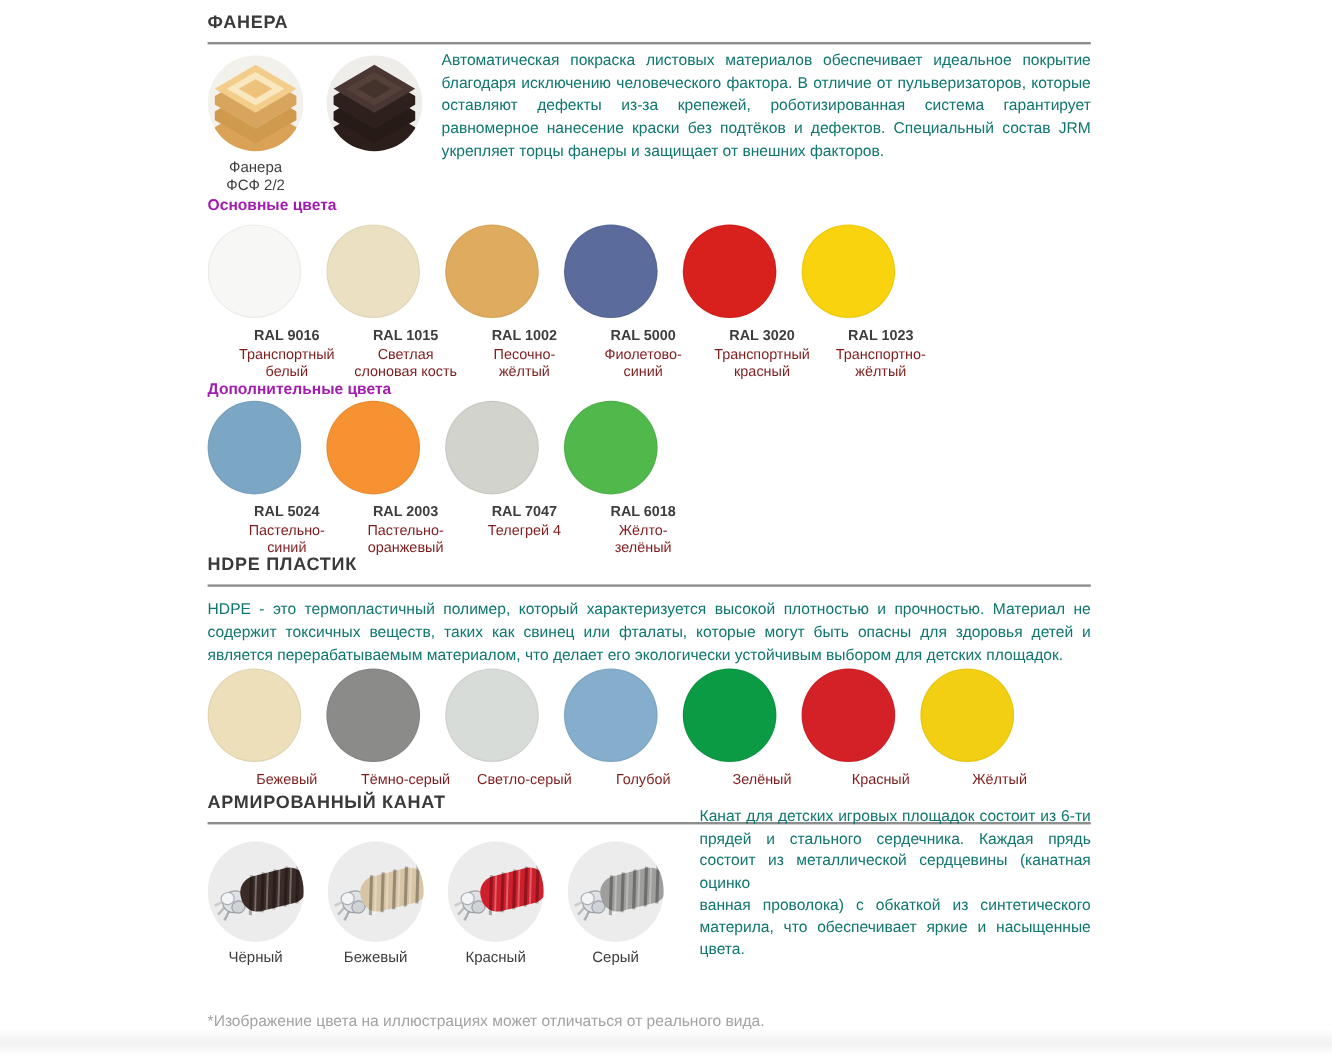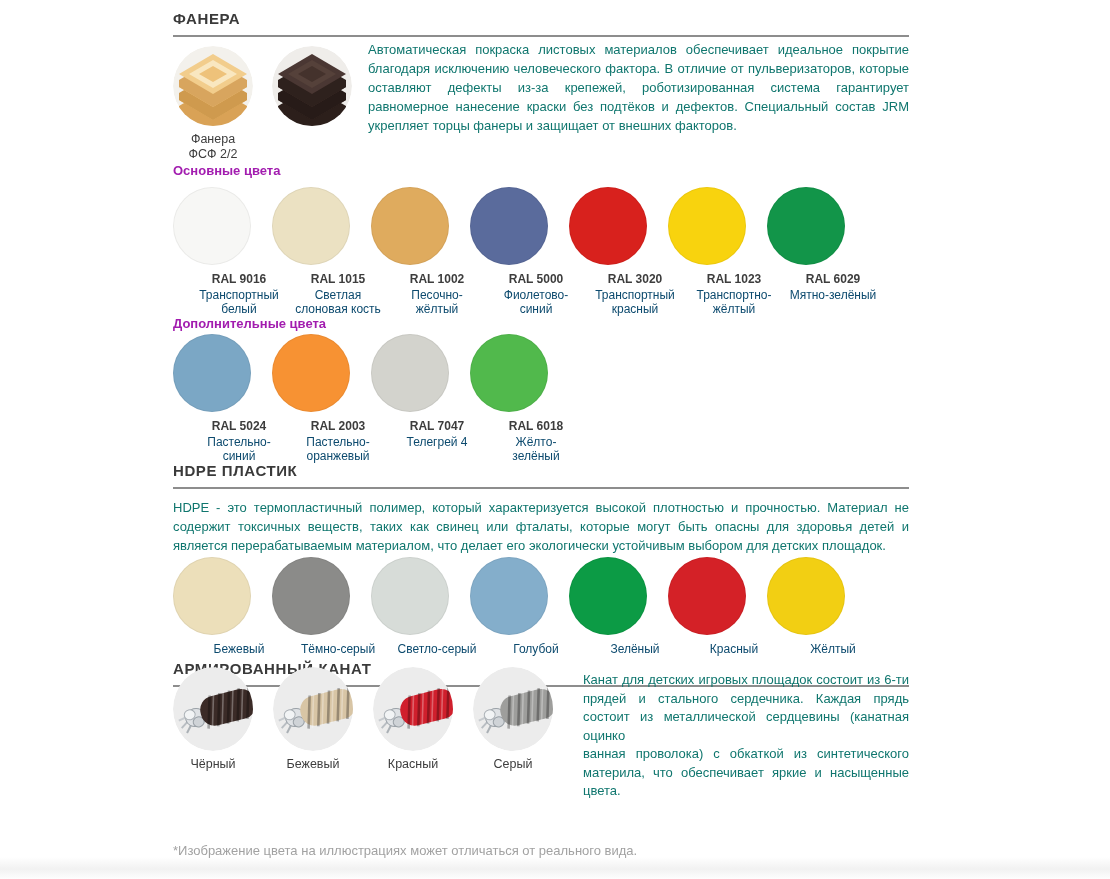--- a/index.html
+++ b/index.html
@@ -27,21 +27,21 @@
   .swatch-circle{
     width:78px;height:78px;border-radius:50%;
     box-shadow:inset 0 0 0 1px rgba(0,0,0,0.05);
   }
   .swatch-ral{
     margin-top:7px;width:132px;text-align:center;
     font-size:12px;font-weight:bold;color:#3d3d3d;line-height:14px;
   }
   .swatch-name{
     margin-top:2px;width:132px;text-align:center;white-space:pre-line;
-    font-size:12px;color:#0c4a6e;line-height:14px;
+    font-size:12px;color:#7f1d1d;line-height:14px;
   }
   .figure-row{position:absolute;left:0;display:flex;gap:19px;}
   .figure{width:80px;display:flex;flex-direction:column;align-items:center;}
   .figure-label{
     margin-top:6px;width:140px;text-align:center;white-space:pre-line;
     font-size:12.5px;color:#3d3d3d;line-height:15px;
   }
   .rope-para{white-space:pre-line;}
   .footnote{
     position:absolute;left:0;top:843px;font-size:13px;color:#a2a2a2;
@@ -151,25 +151,20 @@
 красный</div>
       </div>
 
       <div class="swatch">
         <div class="swatch-circle" style="background: rgb(248, 211, 14);"></div>
         <div class="swatch-ral">RAL 1023</div>
         <div class="swatch-name">Транспортно-
 жёлтый</div>
       </div>
 
-      <div class="swatch">
-        <div class="swatch-circle" style="background: rgb(18, 149, 73);"></div>
-        <div class="swatch-ral">RAL 6029</div>
-        <div class="swatch-name">Мятно-зелёный</div>
-      </div>
     </div>
 
   <div class="sub-title" style="top:316px;">Дополнительные цвета</div>
 
   <div class="swatch-row" style="top:334px;">
 
       <div class="swatch">
         <div class="swatch-circle" style="background: rgb(123, 167, 197);"></div>
         <div class="swatch-ral">RAL 5024</div>
         <div class="swatch-name">Пастельно-
@@ -234,21 +229,21 @@
       </div>
 
       <div class="swatch">
         <div class="swatch-circle" style="background: rgb(242, 207, 19);"></div>
         <div class="swatch-name" style="margin-top:7px;">Жёлтый</div>
       </div>
     </div>
 
   <div class="section-header" style="top:660px;">АРМИРОВАННЫЙ КАНАТ</div>
 
-  <div class="figure-row" style="top:667px;gap:20px;">
+  <div class="figure-row" style="top:701px;gap:20px;">
 
       <div class="figure" style="--rope: #3b2b27;">
         <svg width="80" height="84" viewBox="0 0 80 84">
           <defs>
             <clipPath id="ropeclip">
               <ellipse cx="40" cy="42" rx="40" ry="42"></ellipse>
             </clipPath>
           </defs>
           <g clip-path="url(#ropeclip)">
             <ellipse cx="40" cy="42" rx="40" ry="42" fill="#ececec"></ellipse>

